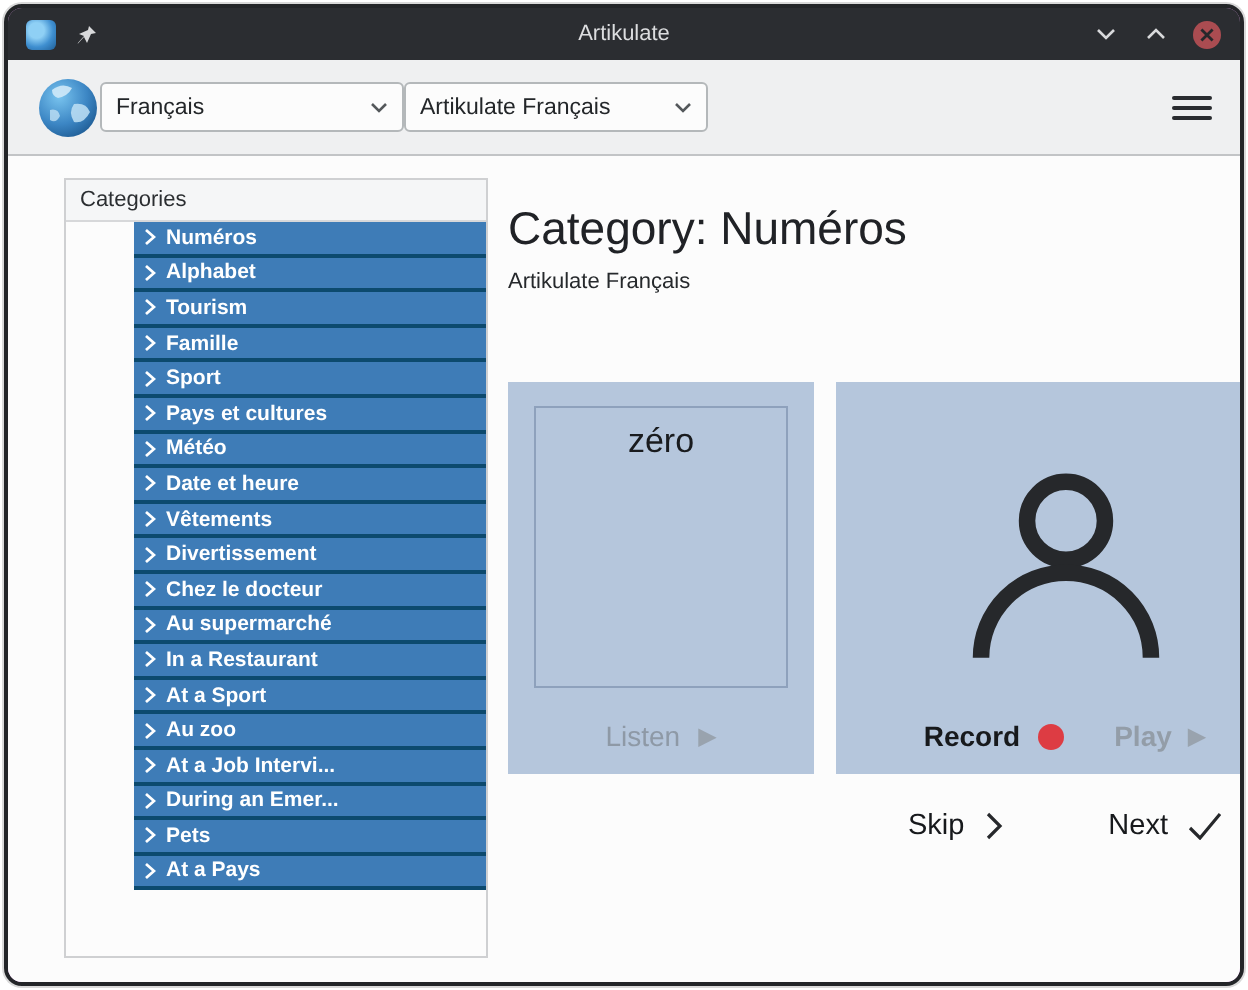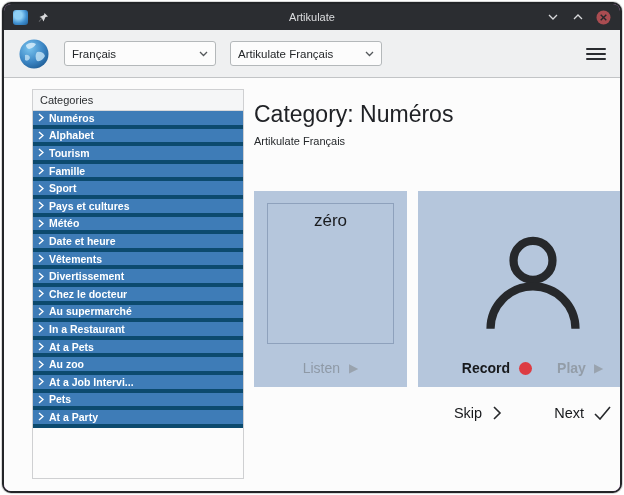--- a/index.html
+++ b/index.html
@@ -20,21 +20,21 @@
     position: absolute; left: 0; right: 0; text-align: center;
     font-size: 11px; color: #dcdddf; pointer-events: none;
   }
   .titlebar-right { margin-left: auto; display: flex; align-items: center; gap: 9px; z-index: 1; }
   .tb-btn { width: 16px; height: 16px; display: flex; align-items: center; justify-content: center; cursor: default; }
   .app-mini-icon { width: 15px; height: 15px; border-radius: 3px;
     background: radial-gradient(circle at 35% 35%, #8fd0f5 0 28%, #3f8fd0 60%, #1f5e96 100%); }
   
   .toolbar {
     height: 48px; background: #eff0f1; border-bottom: 1px solid #c2c4c6;
-    display: flex; align-items: center; padding: 0 14px; gap: 14px; flex: 0 0 auto;
+    display: flex; align-items: center; padding: 0 14px; flex: 0 0 auto;
   }
   .globe { width: 32px; height: 32px; }
   .select {
     width: 152px; height: 25px; background: #fcfcfc; border: 1px solid #b4b8ba;
     border-radius: 3px; display: flex; align-items: center; padding: 0 7px;
     font-size: 11.5px; color: #232629;
   }
   .select .chev { margin-left: auto; }
   .hamburger { margin-left: auto; width: 20px; display: flex; flex-direction: column; gap: 3px; padding: 4px 0; }
   .hamburger span { height: 2px; background: #2a2c30; border-radius: 1px; }
@@ -44,24 +44,24 @@
   .sidebar {
     width: 212px; flex: 0 0 auto; background: #fcfcfc;
     border: 1px solid #cfd0d2; display: flex; flex-direction: column;
   }
   .sidebar-header {
     height: 21px; font-size: 11px; color: #2b2e31; background: #f5f6f7;
     border-bottom: 1px solid #d7d8da; display: flex; align-items: center; padding-left: 7px;
   }
   .cat-item {
     height: 17.6px; background: #3e7cb7; color: #ffffff;
-    border-bottom: 4px solid #0c4a6e;
+    border-bottom: 2px solid #0c4a6e;
     display: flex; align-items: center; gap: 5px; padding-left: 5px;
     font-size: 10.5px; font-weight: 600; cursor: default; flex: 0 0 auto;
-    white-space: nowrap; overflow: hidden;
+    white-space: nowrap; overflow: hidden; margin-left: 34px;
   }
   
   .main { flex: 1; padding: 2px 0 0 10px; display: flex; flex-direction: column; }
   .page-title { font-size: 23px; font-weight: 400; color: #202226; margin-top: 10px; }
   .page-subtitle { font-size: 11px; color: #26292c; margin-top: 7px; }
   .cards { display: flex; gap: 11px; margin-top: 44px; }
   .card { background: #b5c6dc; height: 196px; display: flex; flex-direction: column; }
   .card.phrase { width: 153px; padding: 12px 13px 11px; }
   .phrase-box {
     height: 141px; border: 1px solid #8ea1bc; display: flex; justify-content: center;
@@ -250,50 +250,56 @@
             <svg width="6" height="9" viewBox="0 0 6 9">
               <polyline points="1,1 5,4.5 1,8" fill="none" stroke="#ffffff" stroke-width="1.4"></polyline>
             </svg>
             <span>In a Restaurant</span>
           </div>
 
           <div class="cat-item">
             <svg width="6" height="9" viewBox="0 0 6 9">
               <polyline points="1,1 5,4.5 1,8" fill="none" stroke="#ffffff" stroke-width="1.4"></polyline>
             </svg>
-            <span>At a Pets</span>
+            <span>At a Sport</span>
           </div>
 
           <div class="cat-item">
             <svg width="6" height="9" viewBox="0 0 6 9">
               <polyline points="1,1 5,4.5 1,8" fill="none" stroke="#ffffff" stroke-width="1.4"></polyline>
             </svg>
             <span>Au zoo</span>
           </div>
 
           <div class="cat-item">
             <svg width="6" height="9" viewBox="0 0 6 9">
               <polyline points="1,1 5,4.5 1,8" fill="none" stroke="#ffffff" stroke-width="1.4"></polyline>
             </svg>
             <span>At a Job Intervi...</span>
           </div>
 
+          <div class="cat-item">
+            <svg width="6" height="9" viewBox="0 0 6 9">
+              <polyline points="1,1 5,4.5 1,8" fill="none" stroke="#ffffff" stroke-width="1.4"></polyline>
+            </svg>
+            <span>During an Emer...</span>
+          </div>
 
           <div class="cat-item">
             <svg width="6" height="9" viewBox="0 0 6 9">
               <polyline points="1,1 5,4.5 1,8" fill="none" stroke="#ffffff" stroke-width="1.4"></polyline>
             </svg>
             <span>Pets</span>
           </div>
 
           <div class="cat-item">
             <svg width="6" height="9" viewBox="0 0 6 9">
               <polyline points="1,1 5,4.5 1,8" fill="none" stroke="#ffffff" stroke-width="1.4"></polyline>
             </svg>
-            <span>At a Party</span>
+            <span>At a Pays</span>
           </div>
         </div>
     </div>
 
     <div class="main">
       <div class="page-title">Category: Numéros</div>
       <div class="page-subtitle">Artikulate Français</div>
 
       <div class="cards">
 

